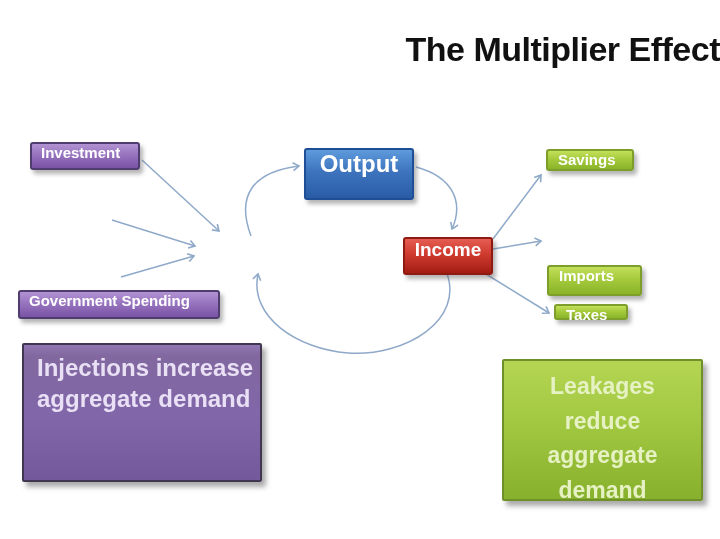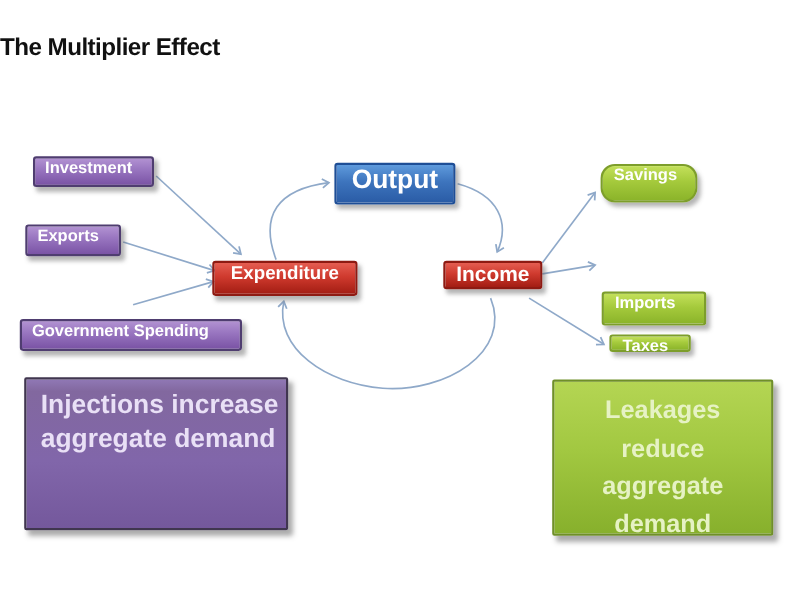--- a/index.html
+++ b/index.html
@@ -7,22 +7,22 @@
     width: 720px; height: 539px;
     background: #ffffff;
     font-family: "Liberation Sans", sans-serif;
     overflow: hidden;
     position: relative;
   }
   .slide { position: absolute; inset: 0; }
 
   .slide-title {
     position: absolute; left: 0; top: 30px; width: 720px;
-    margin: 0; text-align: left;
-    font-size: 22px; font-weight: bold; color: #111111;
+    margin: 0; text-align: right;
+    font-size: 34px; font-weight: bold; color: #111111;
     letter-spacing: -0.5px;
   }
 
   svg.flow { position: absolute; left: 0; top: 0; z-index: 1; }
 
   .node {
     position: absolute; z-index: 2;
     display: flex; 
     border-radius: 3px;
     box-shadow: 3px 4px 4px rgba(90,90,90,0.45);
@@ -99,53 +99,47 @@
       <path d="M493,239 L541,175" marker-end="url(#ah)"></path>
       <path d="M493,249 L541,241" marker-end="url(#ah)"></path>
       <path d="M481,271 L549,313" marker-end="url(#ah)"></path>
     </g>
   </svg>
 
   <div class="node purple-node" style="left:30px; top:142px; width:110px; height:28px; font-size:15px;">
     <span class="lbl">Investment</span>
   </div>
 
-  <div class="node purple-node" style="left:23px; top:204px; width:87px; height:29px; font-size:15px;">
-    <span class="lbl">Exports</span>
-  </div>
 
   <div class="node purple-node" style="left:18px; top:278px; width:202px; height:29px; font-size:15px;margin-top:12px;">
     <span class="lbl">Government Spending</span>
   </div>
 
-  <div class="node red-node" style="left:193px; top:237px; width:132px; height:32px; font-size:17px;">
-    <span class="lbl">Expenditure</span>
-  </div>
 
-  <div class="node blue-node" style="left:304px; top:148px; width:110px; height:38px; font-size:24px;">
+  <div class="node blue-node" style="left:304px; top:148px; width:110px; height:52px; font-size:24px;">
     <span class="lbl">Output</span>
   </div>
 
-  <div class="node red-node" style="left:403px; top:237px; width:90px; height:26px; font-size:19px;">
+  <div class="node red-node" style="left:403px; top:237px; width:90px; height:38px; font-size:19px;">
     <span class="lbl">Income</span>
   </div>
 
-  <div class="node green-node" style="left:546px; top:149px; width:88px; height:35px; font-size:15px;border-radius:13px;">
+  <div class="node green-node" style="left:546px; top:149px; width:88px; height:22px; font-size:15px;">
     <span class="lbl">Savings</span>
   </div>
 
   <div class="node green-node" style="left:547px; top:225px; width:95px; height:31px; font-size:15px;margin-top:40px;">
     <span class="lbl">Imports</span>
   </div>
 
   <div class="node green-node" style="left:554px; top:304px; width:74px; height:16px; font-size:15px;">
     <span class="lbl">Taxes</span>
   </div>
 
   <div class="big-note injections-note" style="left:22px; top:343px; width:240px; height:139px;">
     <span class="lbl">Injections increase aggregate demand</span>
   </div>
 
-  <div class="big-note leakages-note" style="left:502px; top:345px; width:201px; height:142px;">
+  <div class="big-note leakages-note" style="left:502px; top:359px; width:201px; height:142px;">
     <span class="lbl">Leakages reduce aggregate demand</span>
   </div>
 
 </div>
 
 </body></html>

